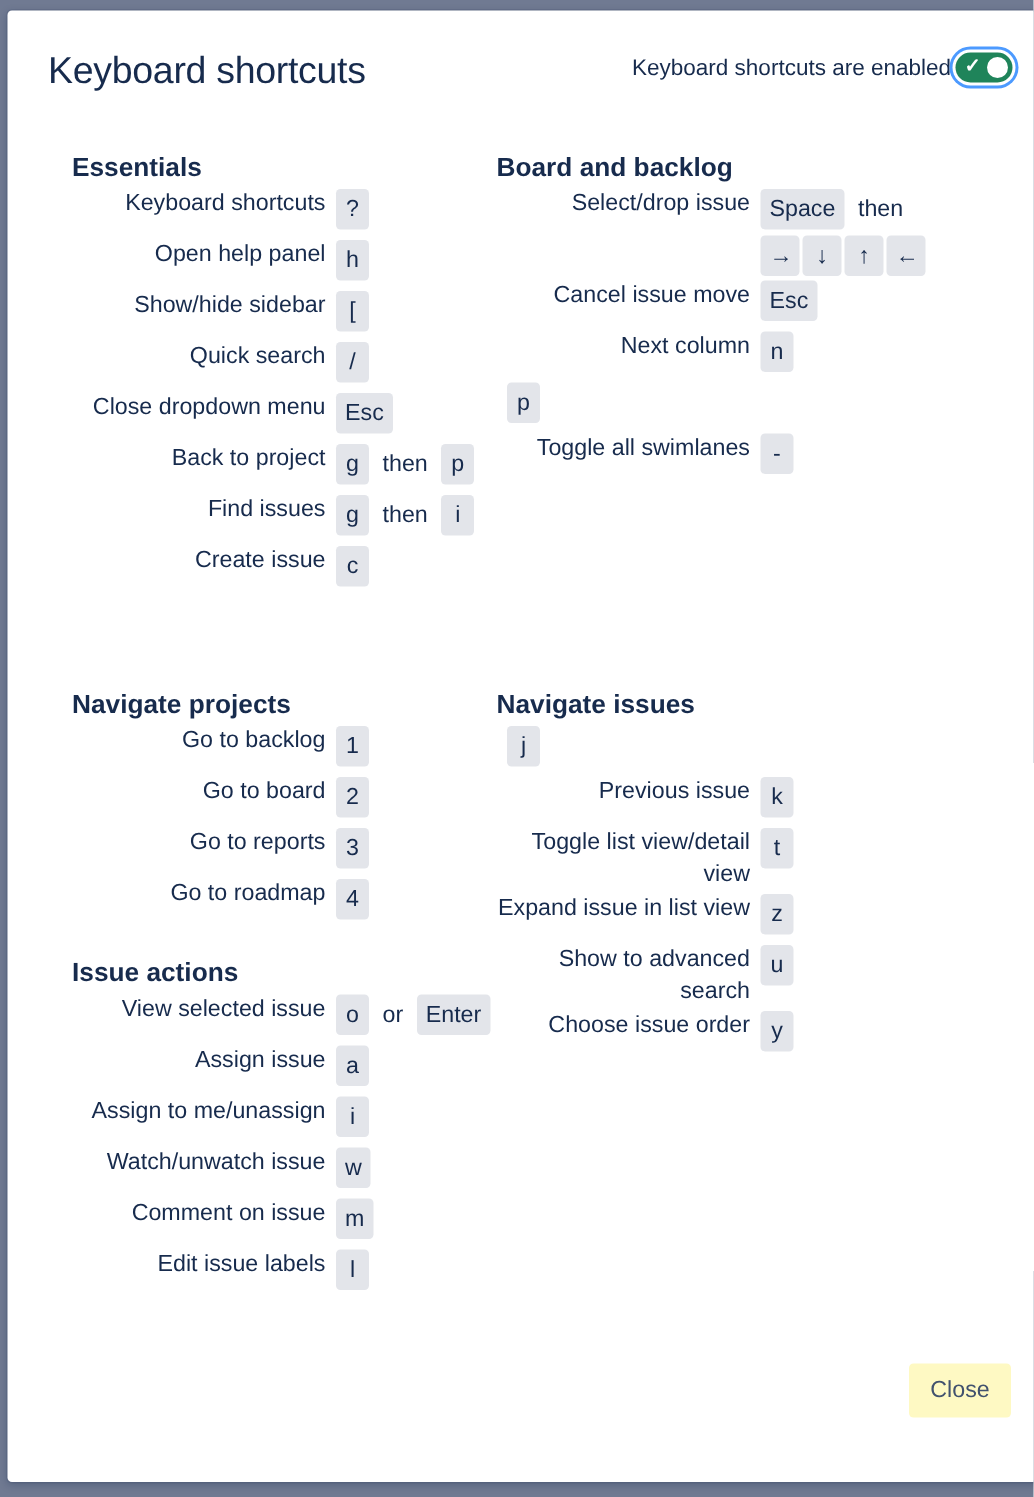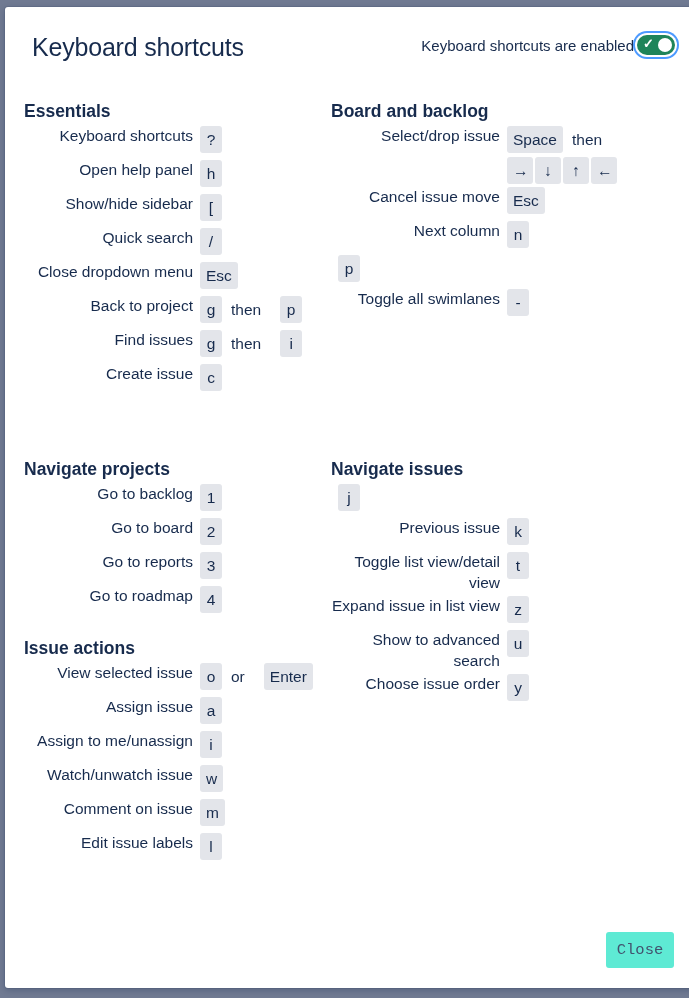--- a/index.html
+++ b/index.html
@@ -21,41 +21,41 @@
   .toggle-wrap { position:absolute; right:26px; top:28px; display:flex; align-items:center; }
   .toggle-label { font-size:15px; color:#172b4d; margin-right:3px; }
   .toggle {
     width:38px; height:20px; border-radius:12px; background:#1f845a;
     box-shadow:0 0 0 2px #fff, 0 0 0 4px #4c9aff;
     position:relative; cursor:pointer;
   }
   .toggle .knob { position:absolute; right:3px; top:3px; width:14px; height:14px; border-radius:50%; background:#fff; }
   .toggle .check { position:absolute; left:6px; top:1px; color:#fff; font-size:13px; font-weight:bold; }
   .col { position:absolute; top:92px; }
-  .col.left { left:19px; width:300px; }
+  .col.left { left:43px; width:300px; }
   .col.right { left:326px; width:330px; }
   .section { margin-bottom:0; }
   .section h2 { margin:0; font-size:17.5px; font-weight:bold; color:#172b4d; height:24px; line-height:24px; }
   .row { display:flex; align-items:flex-start; min-height:34px; }
   .lbl { text-align:right; font-size:15.5px; line-height:21px; padding-top:2px; color:#172b4d; flex:none; }
   .left .lbl { width:169px; }
   .right .lbl { width:169px; }
   .keys { display:flex; flex-wrap:wrap; align-items:center; margin-left:7px; flex:none; }
   .key {
     display:inline-block; background:#e3e5ea; border-radius:3px;
     font-size:15.5px; line-height:27px; height:27px; padding:0 6px; min-width:10px; text-align:center;
     color:#172b4d; margin-top:3px;
   }
-  .sep { font-size:15.5px; margin:3px 19px 0 9px; line-height:27px; }
+  .sep { font-size:15.5px; margin:3px 9px 0 9px; line-height:27px; }
   .arrows { display:flex; gap:2px; width:120px; margin-top:1px; }
   .arrows .key { width:14px; }
   .close-btn {
-    position:absolute; right:27px; bottom:20px; width:68px; height:36px;
-    background:#5eead4; border:none; border-radius:3px; font-size:15.5px; color:#42526e;
-    font-family:Liberation Mono, monospace; cursor:pointer;
+    position:absolute; right:27px; bottom:43px; width:68px; height:36px;
+    background:#fef9c3; border:none; border-radius:3px; font-size:15.5px; color:#42526e;
+    font-family:Liberation Sans, sans-serif; cursor:pointer;
   }
 </style>
 </head>
 <body>
 
 <span class="bg-hint">g</span>
 
 <div class="modal">
   <div class="title">Keyboard shortcuts</div>
   <div class="toggle-wrap">

